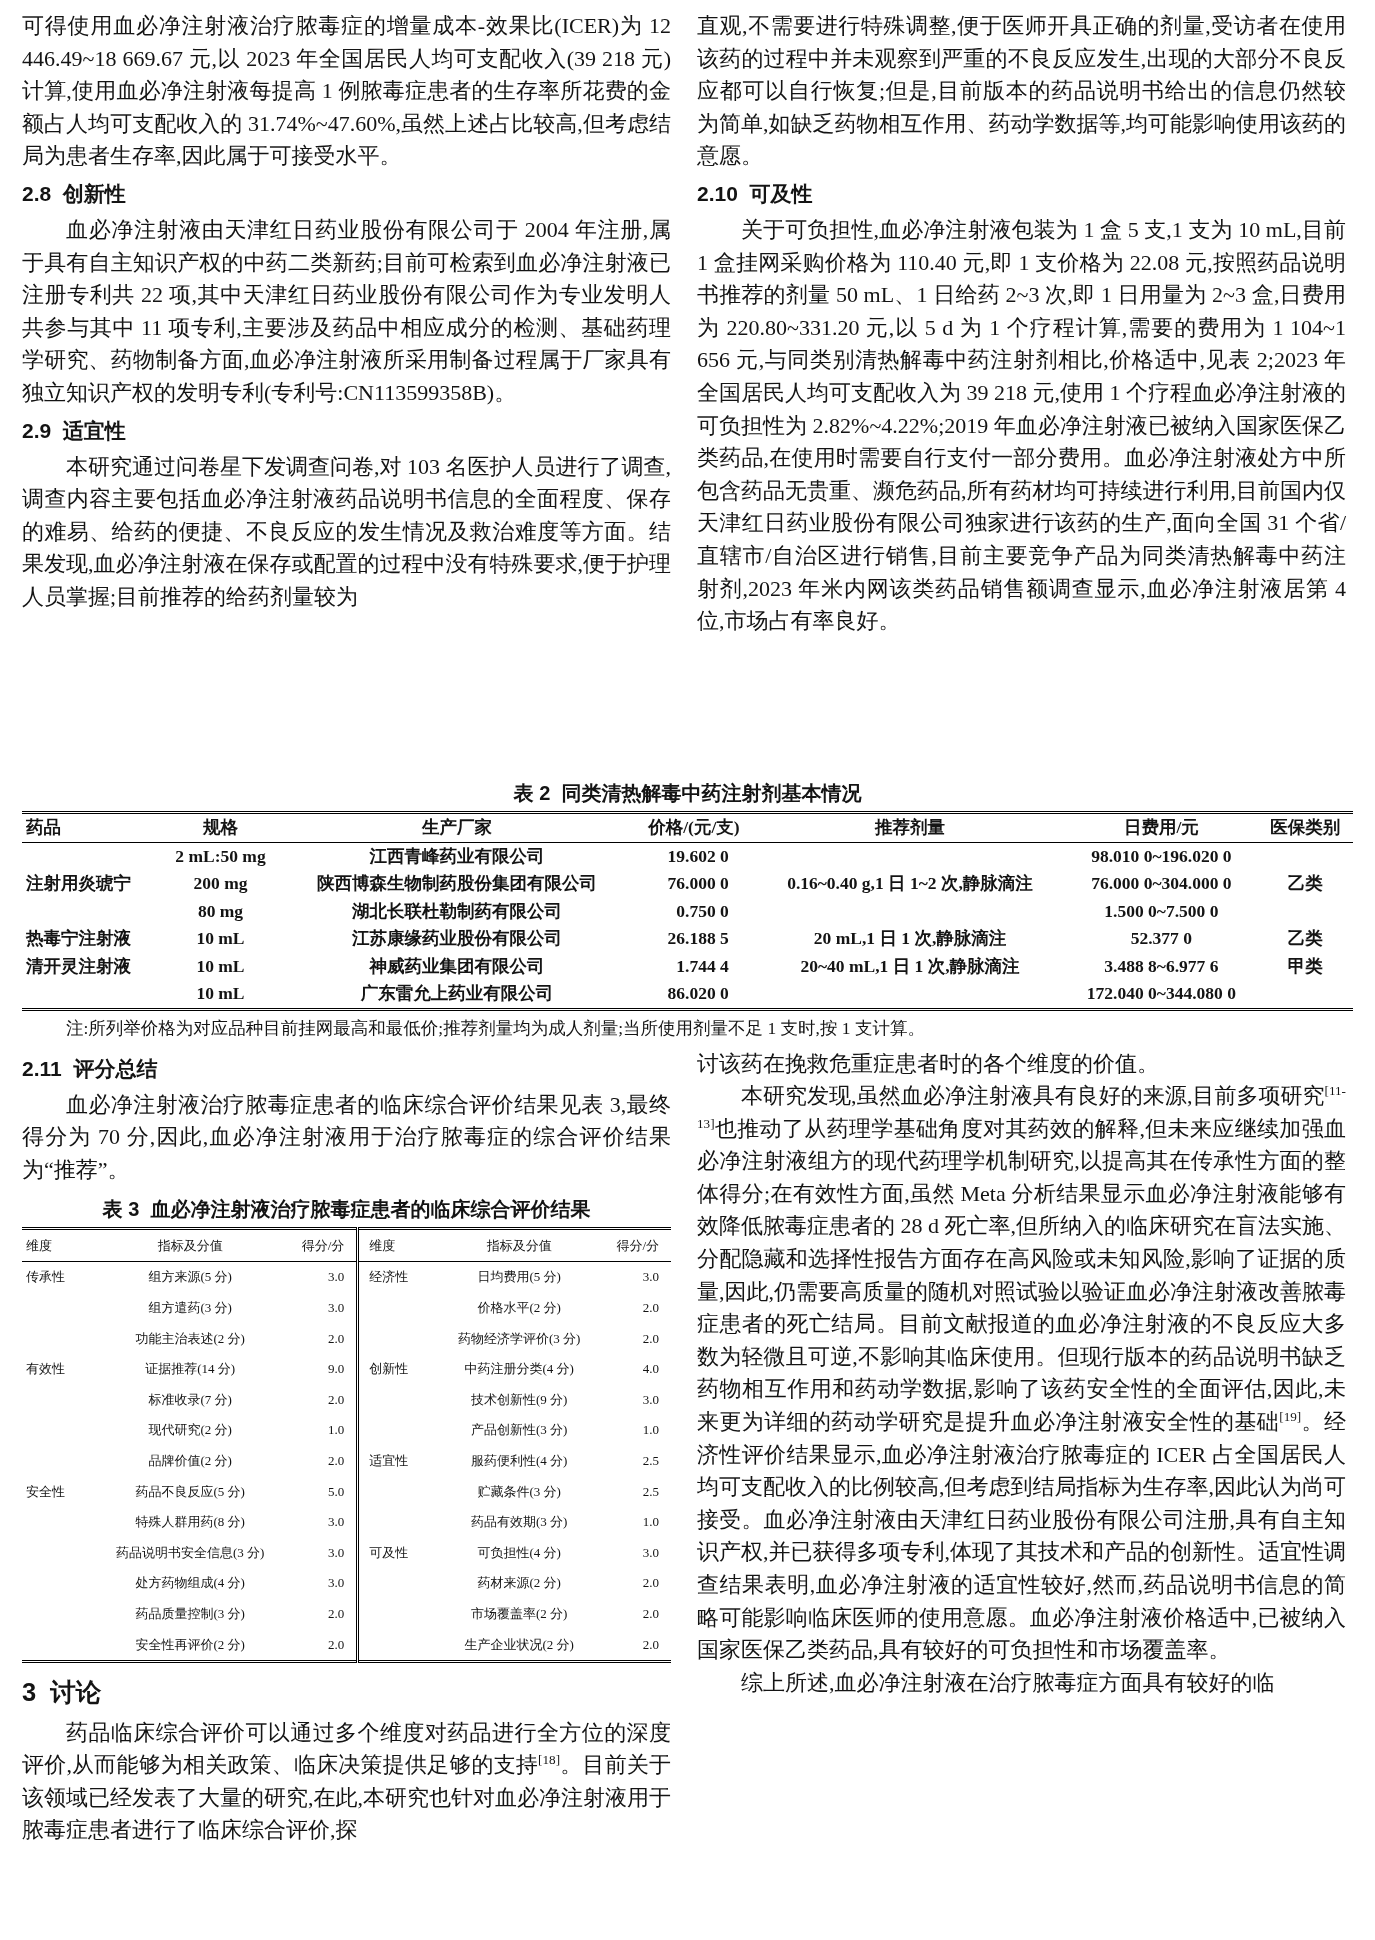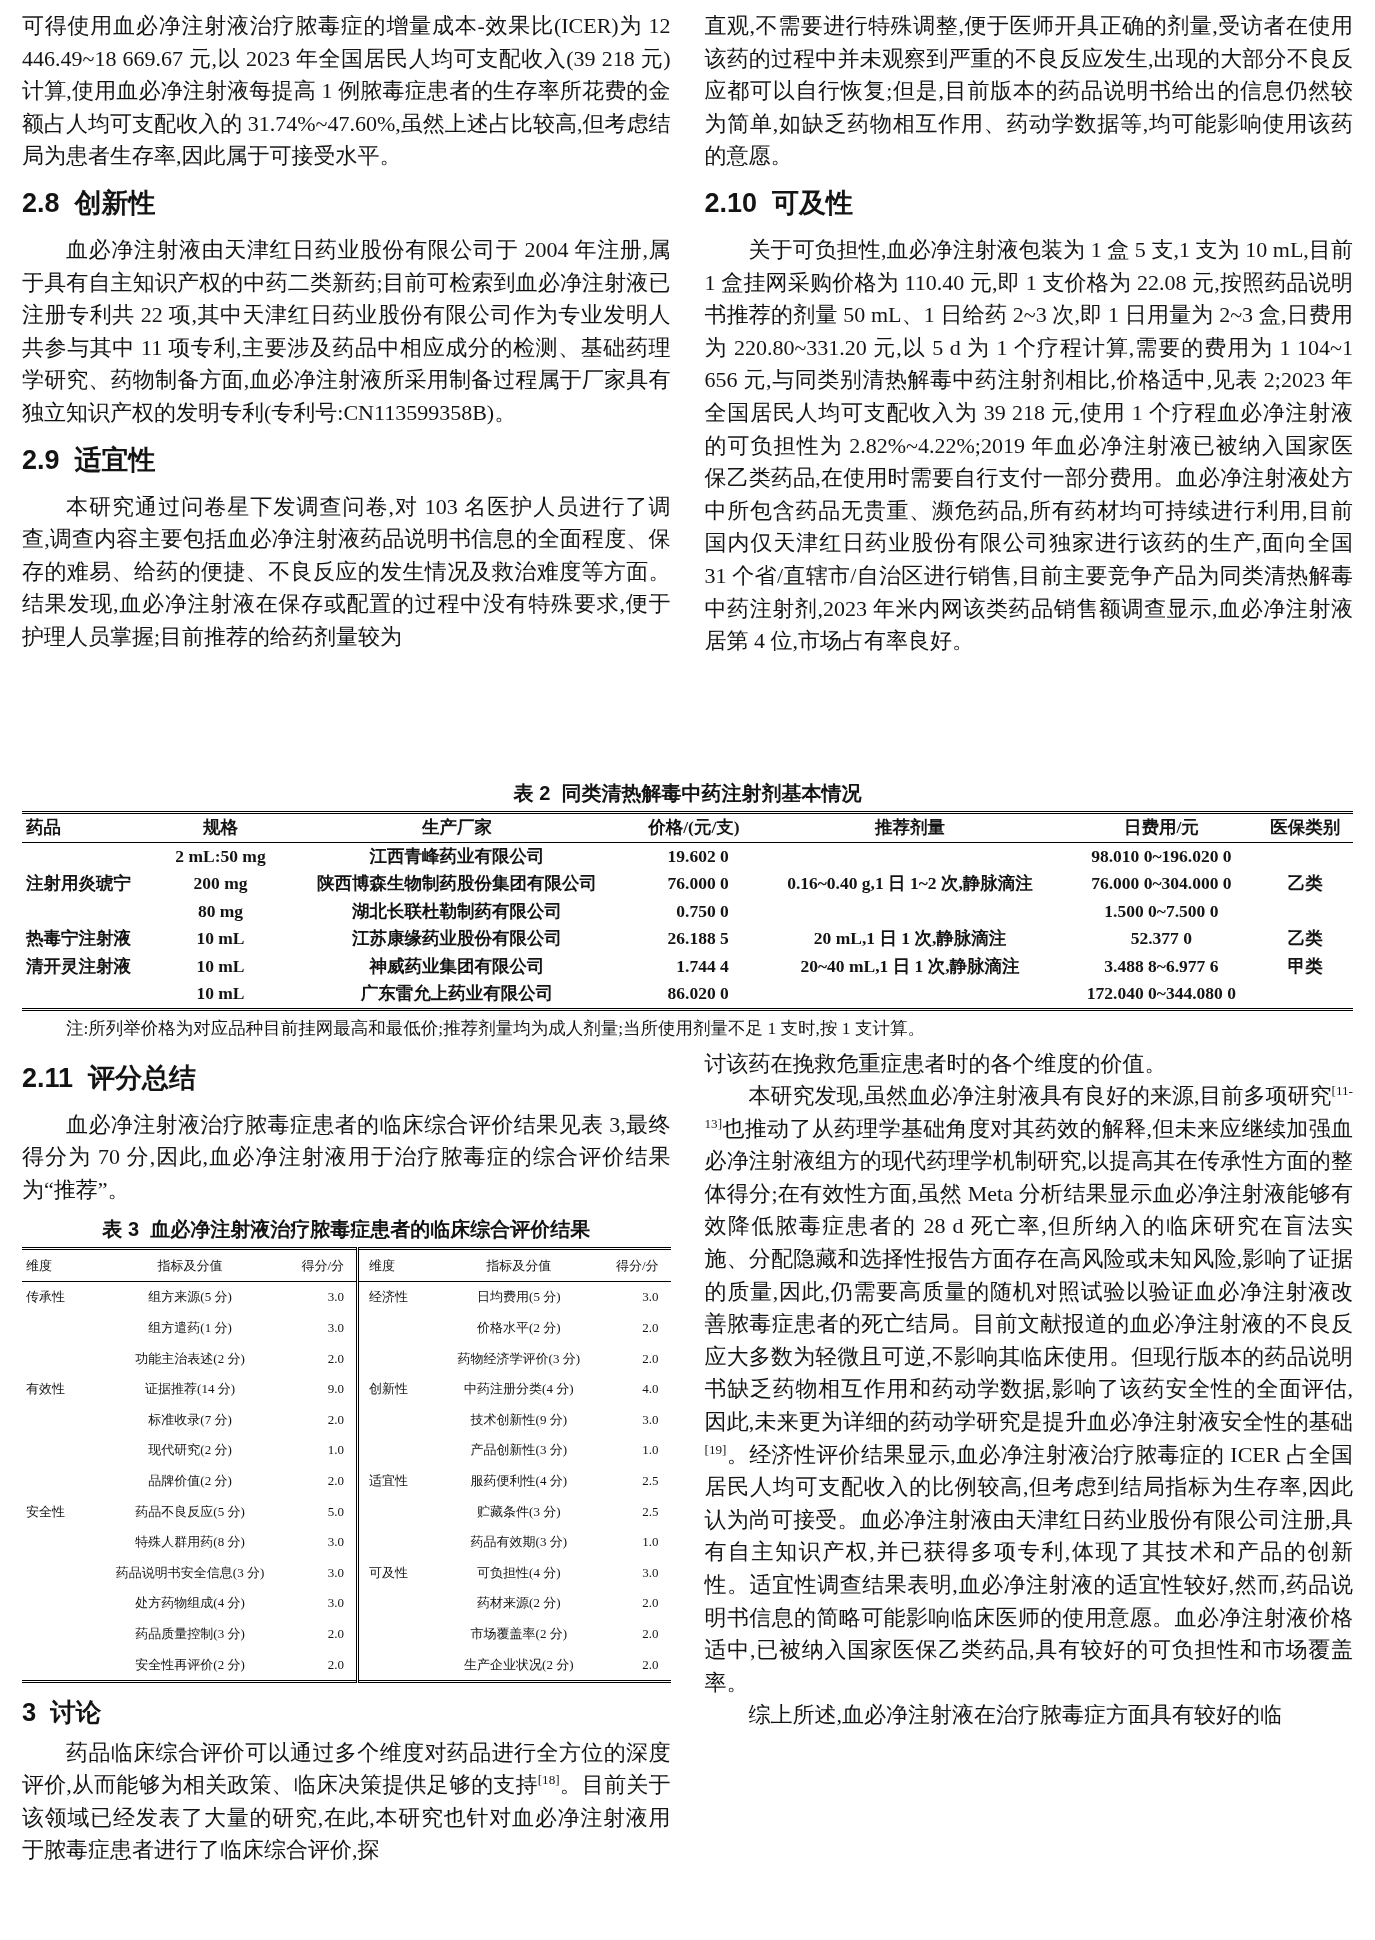--- a/index.html
+++ b/index.html
@@ -7,29 +7,29 @@
     position:relative;
     width:1375px; height:1940px;
     margin:0 auto;
     background:#ffffff;
     box-sizing:border-box;
     padding:10px 22px 0 22px;
     font-family:"Liberation Serif","DejaVu Serif",serif;
     color:#141414;
     overflow:hidden;
   }
-  .cols { display:flex; gap:34px; }
+  .cols { display:flex; gap:26px; }
   .col { width:649px; }
   .band-a { min-height:760px; }
   .body-text p { margin:0; font-size:22px; line-height:32.6px; text-align:justify; }
   .ind { text-indent:2em; }
   .sec-h {
     font-family:"Liberation Sans","DejaVu Sans",sans-serif;
-    font-weight:bold; font-size:27px; line-height:33px;
-    margin:14px 0; white-space:pre-wrap;
+    font-weight:bold; font-size:21px; line-height:33px;
+    margin:4px 0; white-space:pre-wrap;
   }
   .h-big { font-size:25.5px; line-height:42px; margin:8px 0 4px; }
   .sup { vertical-align:super; font-size:0.6em; line-height:0; }
 
   .tbl-caption {
     font-family:"Liberation Sans","DejaVu Sans",sans-serif;
     font-weight:bold; font-size:20px; text-align:center;
     margin:10px 0 4px; white-space:pre-wrap;
   }
   table { border-collapse:collapse; }
@@ -181,21 +181,21 @@
           <tr>
               <td>传承性</td>
               <td>组方来源(5 分)</td>
               <td>3.0</td>
               <td>经济性</td>
               <td>日均费用(5 分)</td>
               <td>3.0</td>
             </tr>
           <tr>
               <td></td>
-              <td>组方遣药(1 分)</td>
+              <td>组方遣药(3 分)</td>
               <td>3.0</td>
               <td></td>
               <td>价格水平(2 分)</td>
               <td>2.0</td>
             </tr>
           <tr>
               <td></td>
               <td>功能主治表述(2 分)</td>
               <td>2.0</td>
               <td></td>

